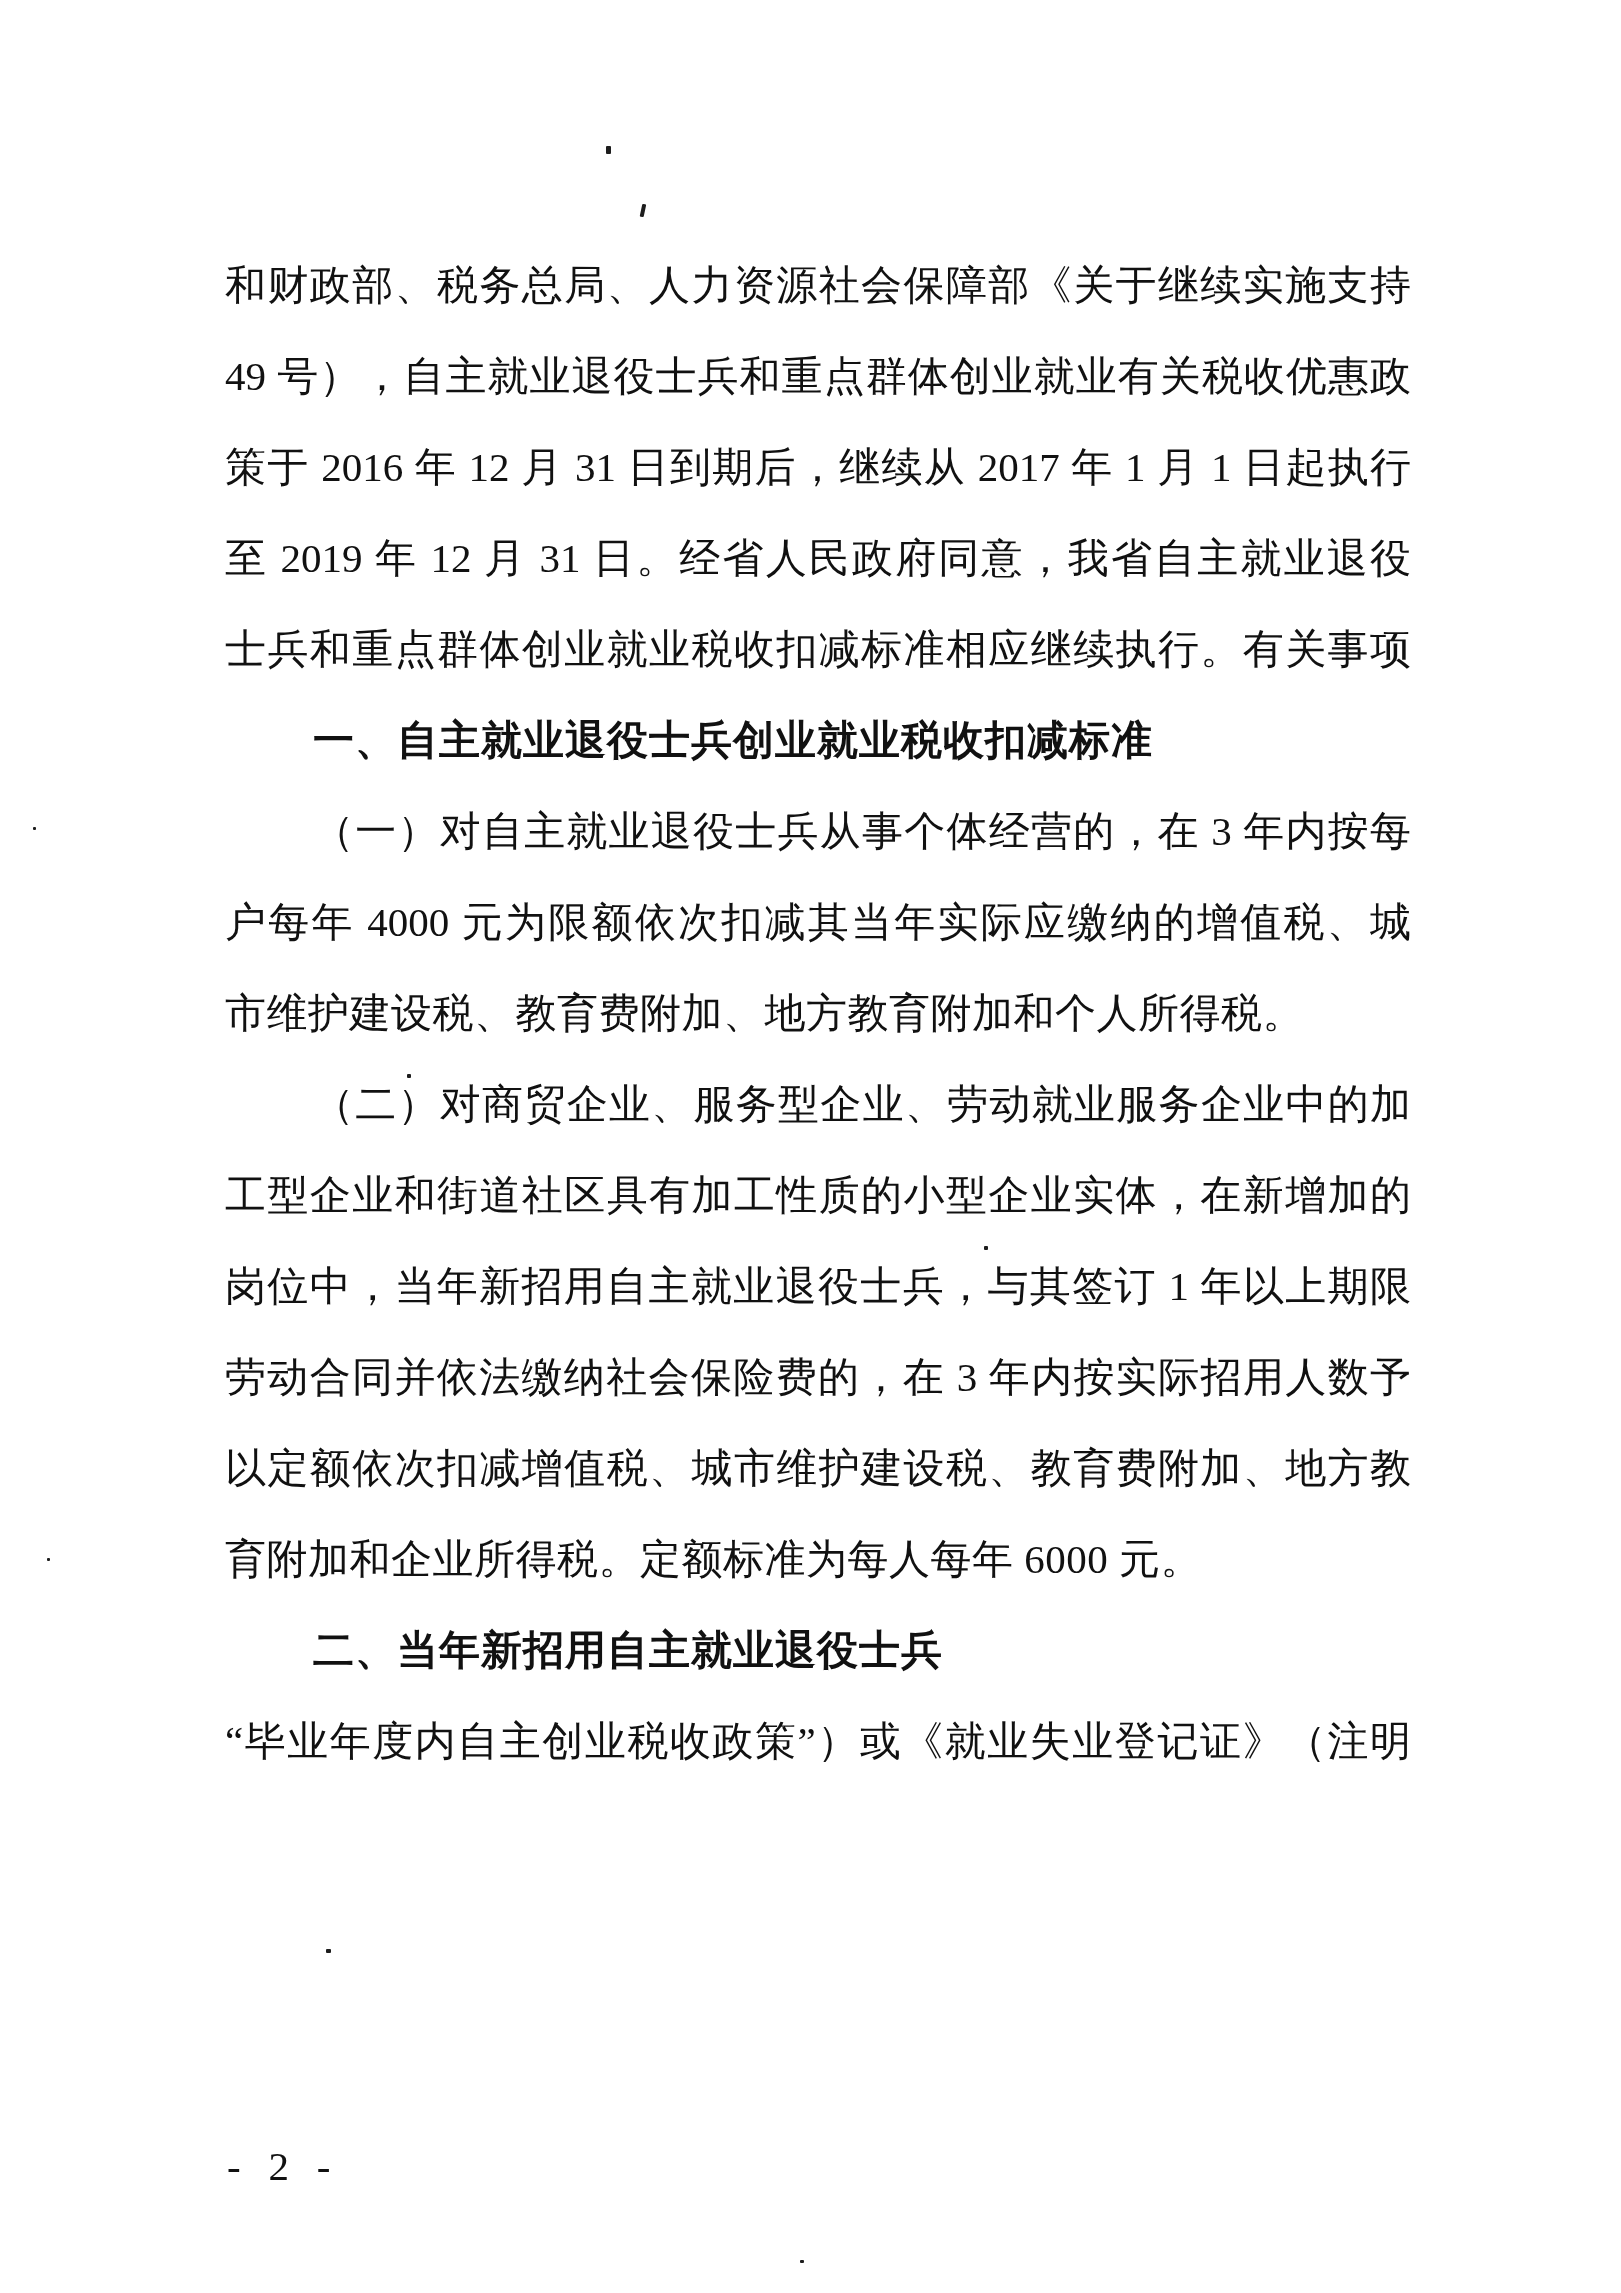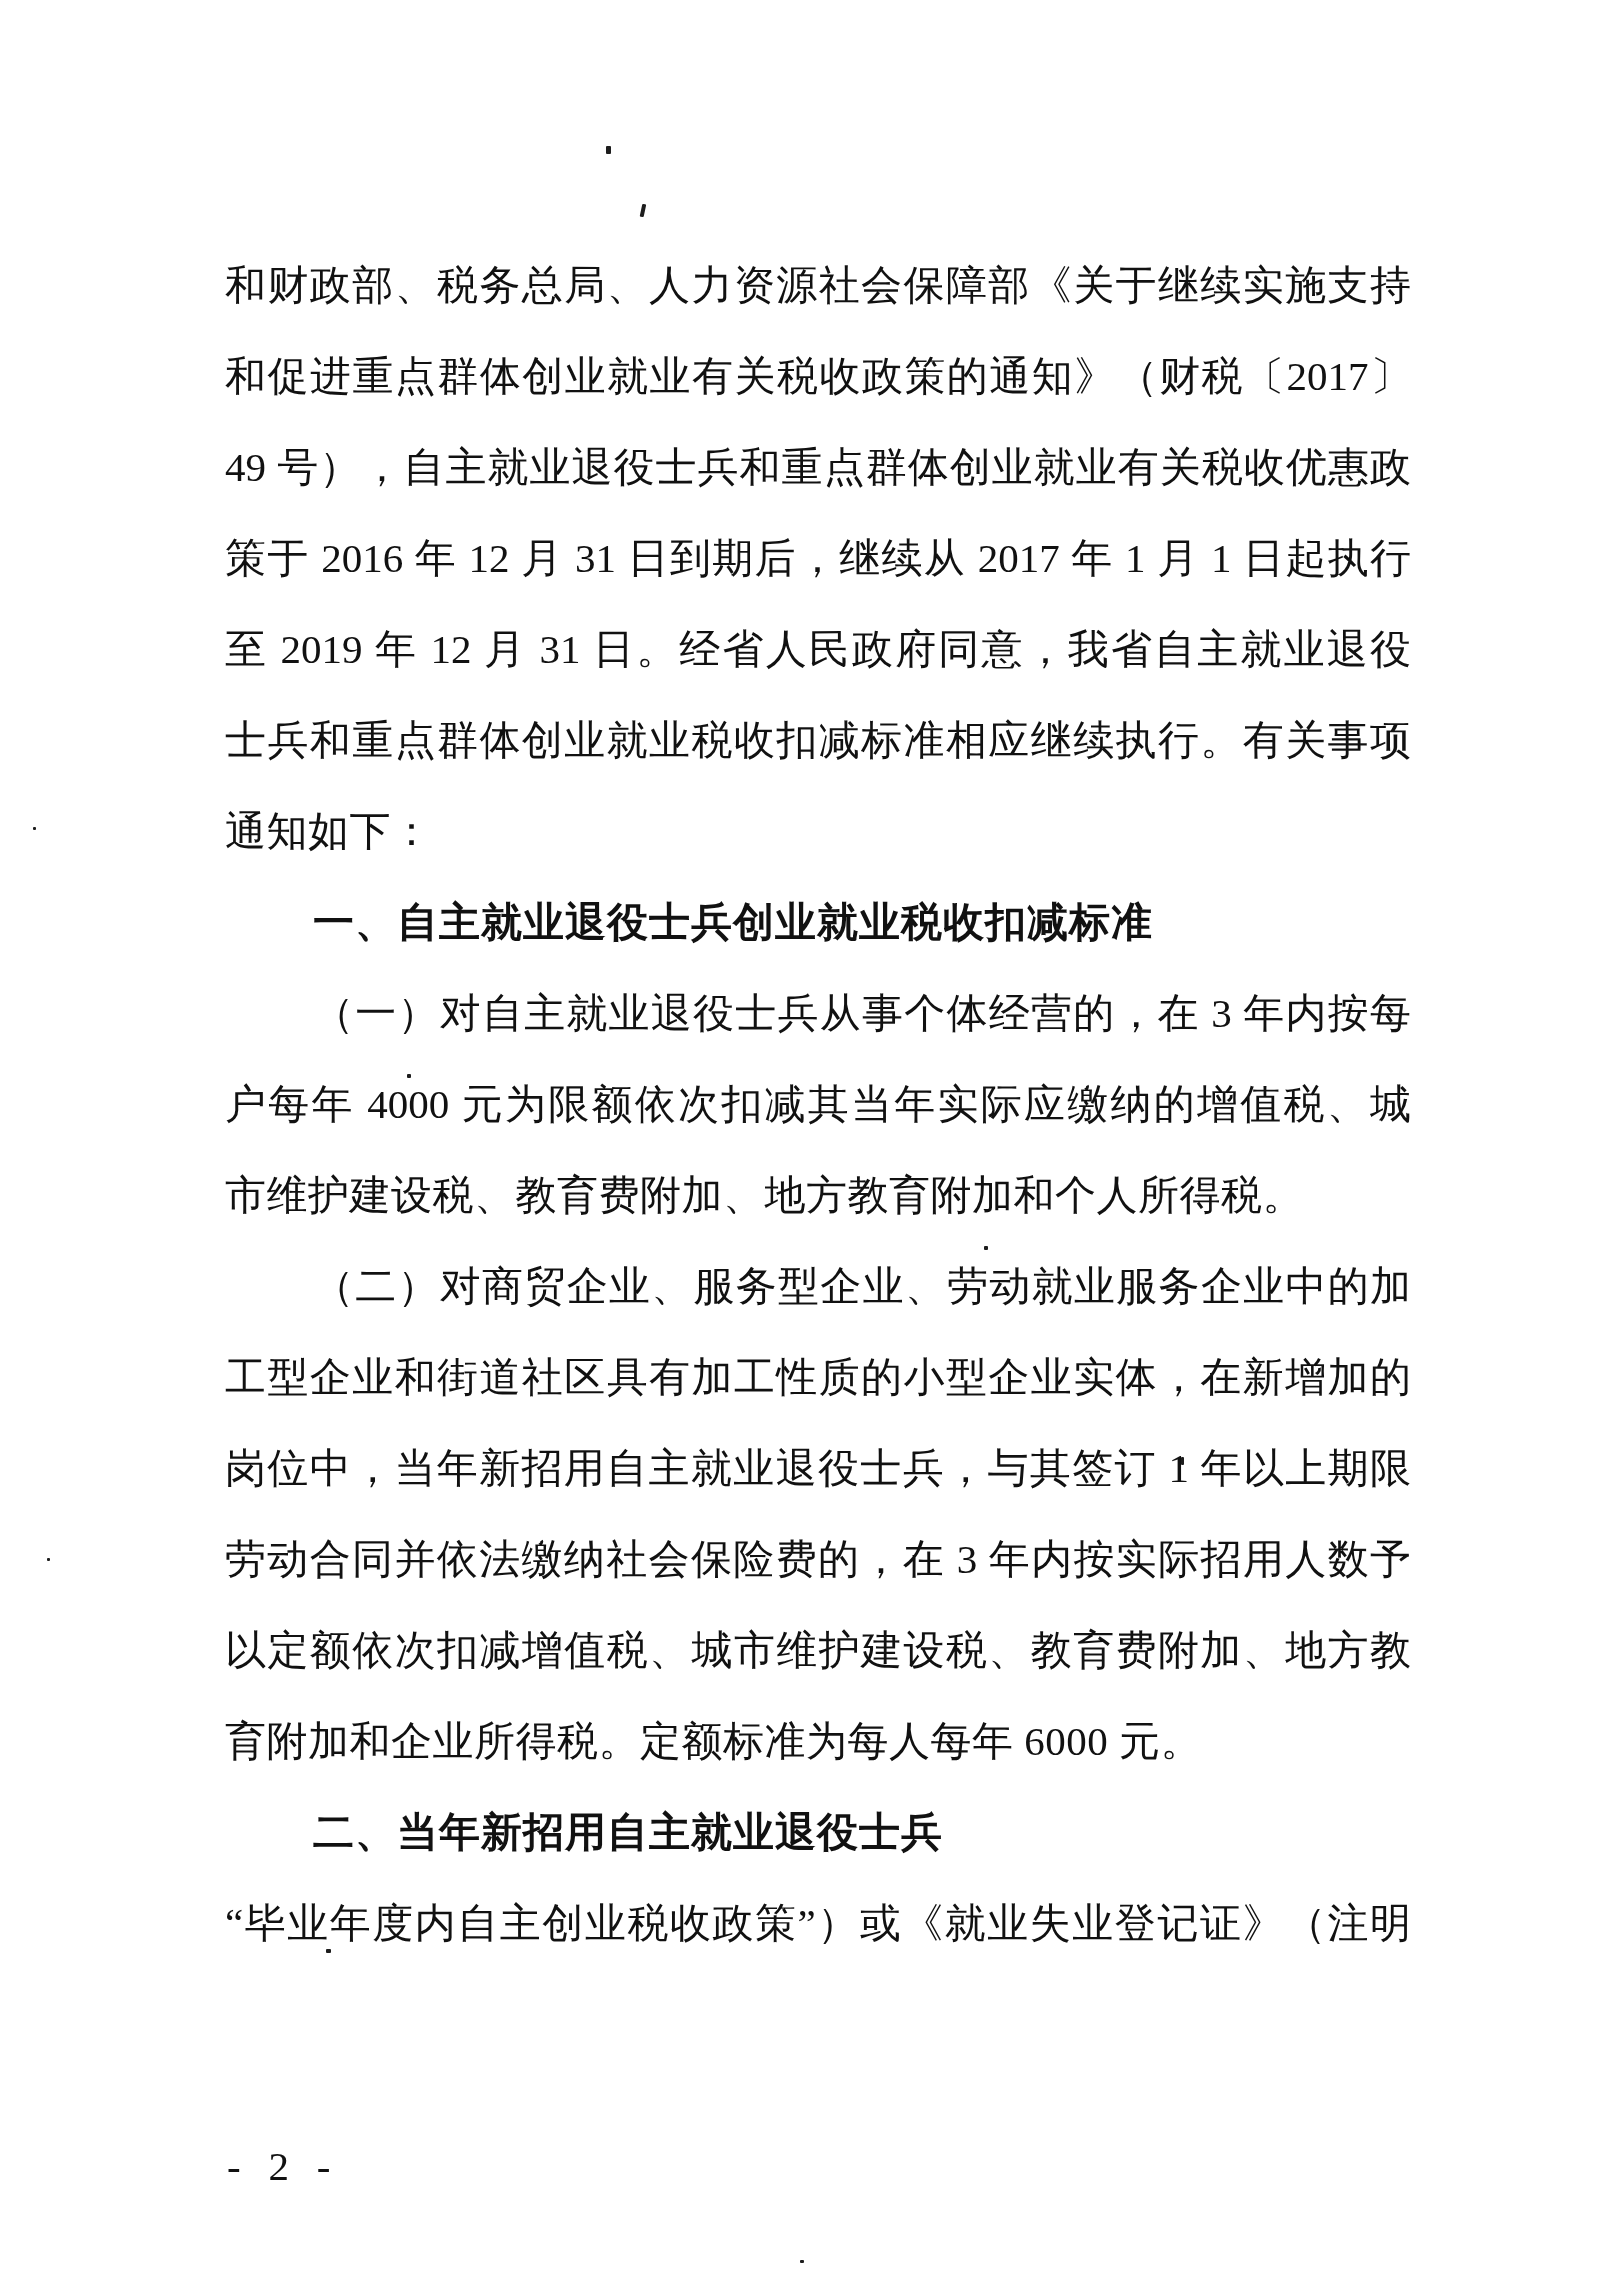--- a/index.html
+++ b/index.html
@@ -57,26 +57,24 @@
     border-radius: 1px;
   }
 </style>
 </head>
 <body>
 
 <div>
 
   <main class="text-block">
     <div class="line j">和财政部、税务总局、人力资源社会保障部《关于继续实施支持</div>
-    <div class="line j">和促进重点群体创业就业有关税收政策的通知》（财税〔2017〕</div>
     <div class="line j">49 号），自主就业退役士兵和重点群体创业就业有关税收优惠政</div>
     <div class="line j">策于 2016 年 12 月 31 日到期后，继续从 2017 年 1 月 1 日起执行</div>
     <div class="line j">至 2019 年 12 月 31 日。经省人民政府同意，我省自主就业退役</div>
     <div class="line j">士兵和重点群体创业就业税收扣减标准相应继续执行。有关事项</div>
-    <div class="line">通知如下：</div>
     <div class="line heading ind">一、自主就业退役士兵创业就业税收扣减标准</div>
     <div class="line j ind">（一）对自主就业退役士兵从事个体经营的，在 3 年内按每</div>
     <div class="line j">户每年 4000 元为限额依次扣减其当年实际应缴纳的增值税、城</div>
     <div class="line">市维护建设税、教育费附加、地方教育附加和个人所得税。</div>
     <div class="line j ind">（二）对商贸企业、服务型企业、劳动就业服务企业中的加</div>
     <div class="line j">工型企业和街道社区具有加工性质的小型企业实体，在新增加的</div>
     <div class="line j">岗位中，当年新招用自主就业退役士兵，与其签订 1 年以上期限</div>
     <div class="line j">劳动合同并依法缴纳社会保险费的，在 3 年内按实际招用人数予</div>
     <div class="line j">以定额依次扣减增值税、城市维护建设税、教育费附加、地方教</div>
     <div class="line">育附加和企业所得税。定额标准为每人每年 6000 元。</div>

